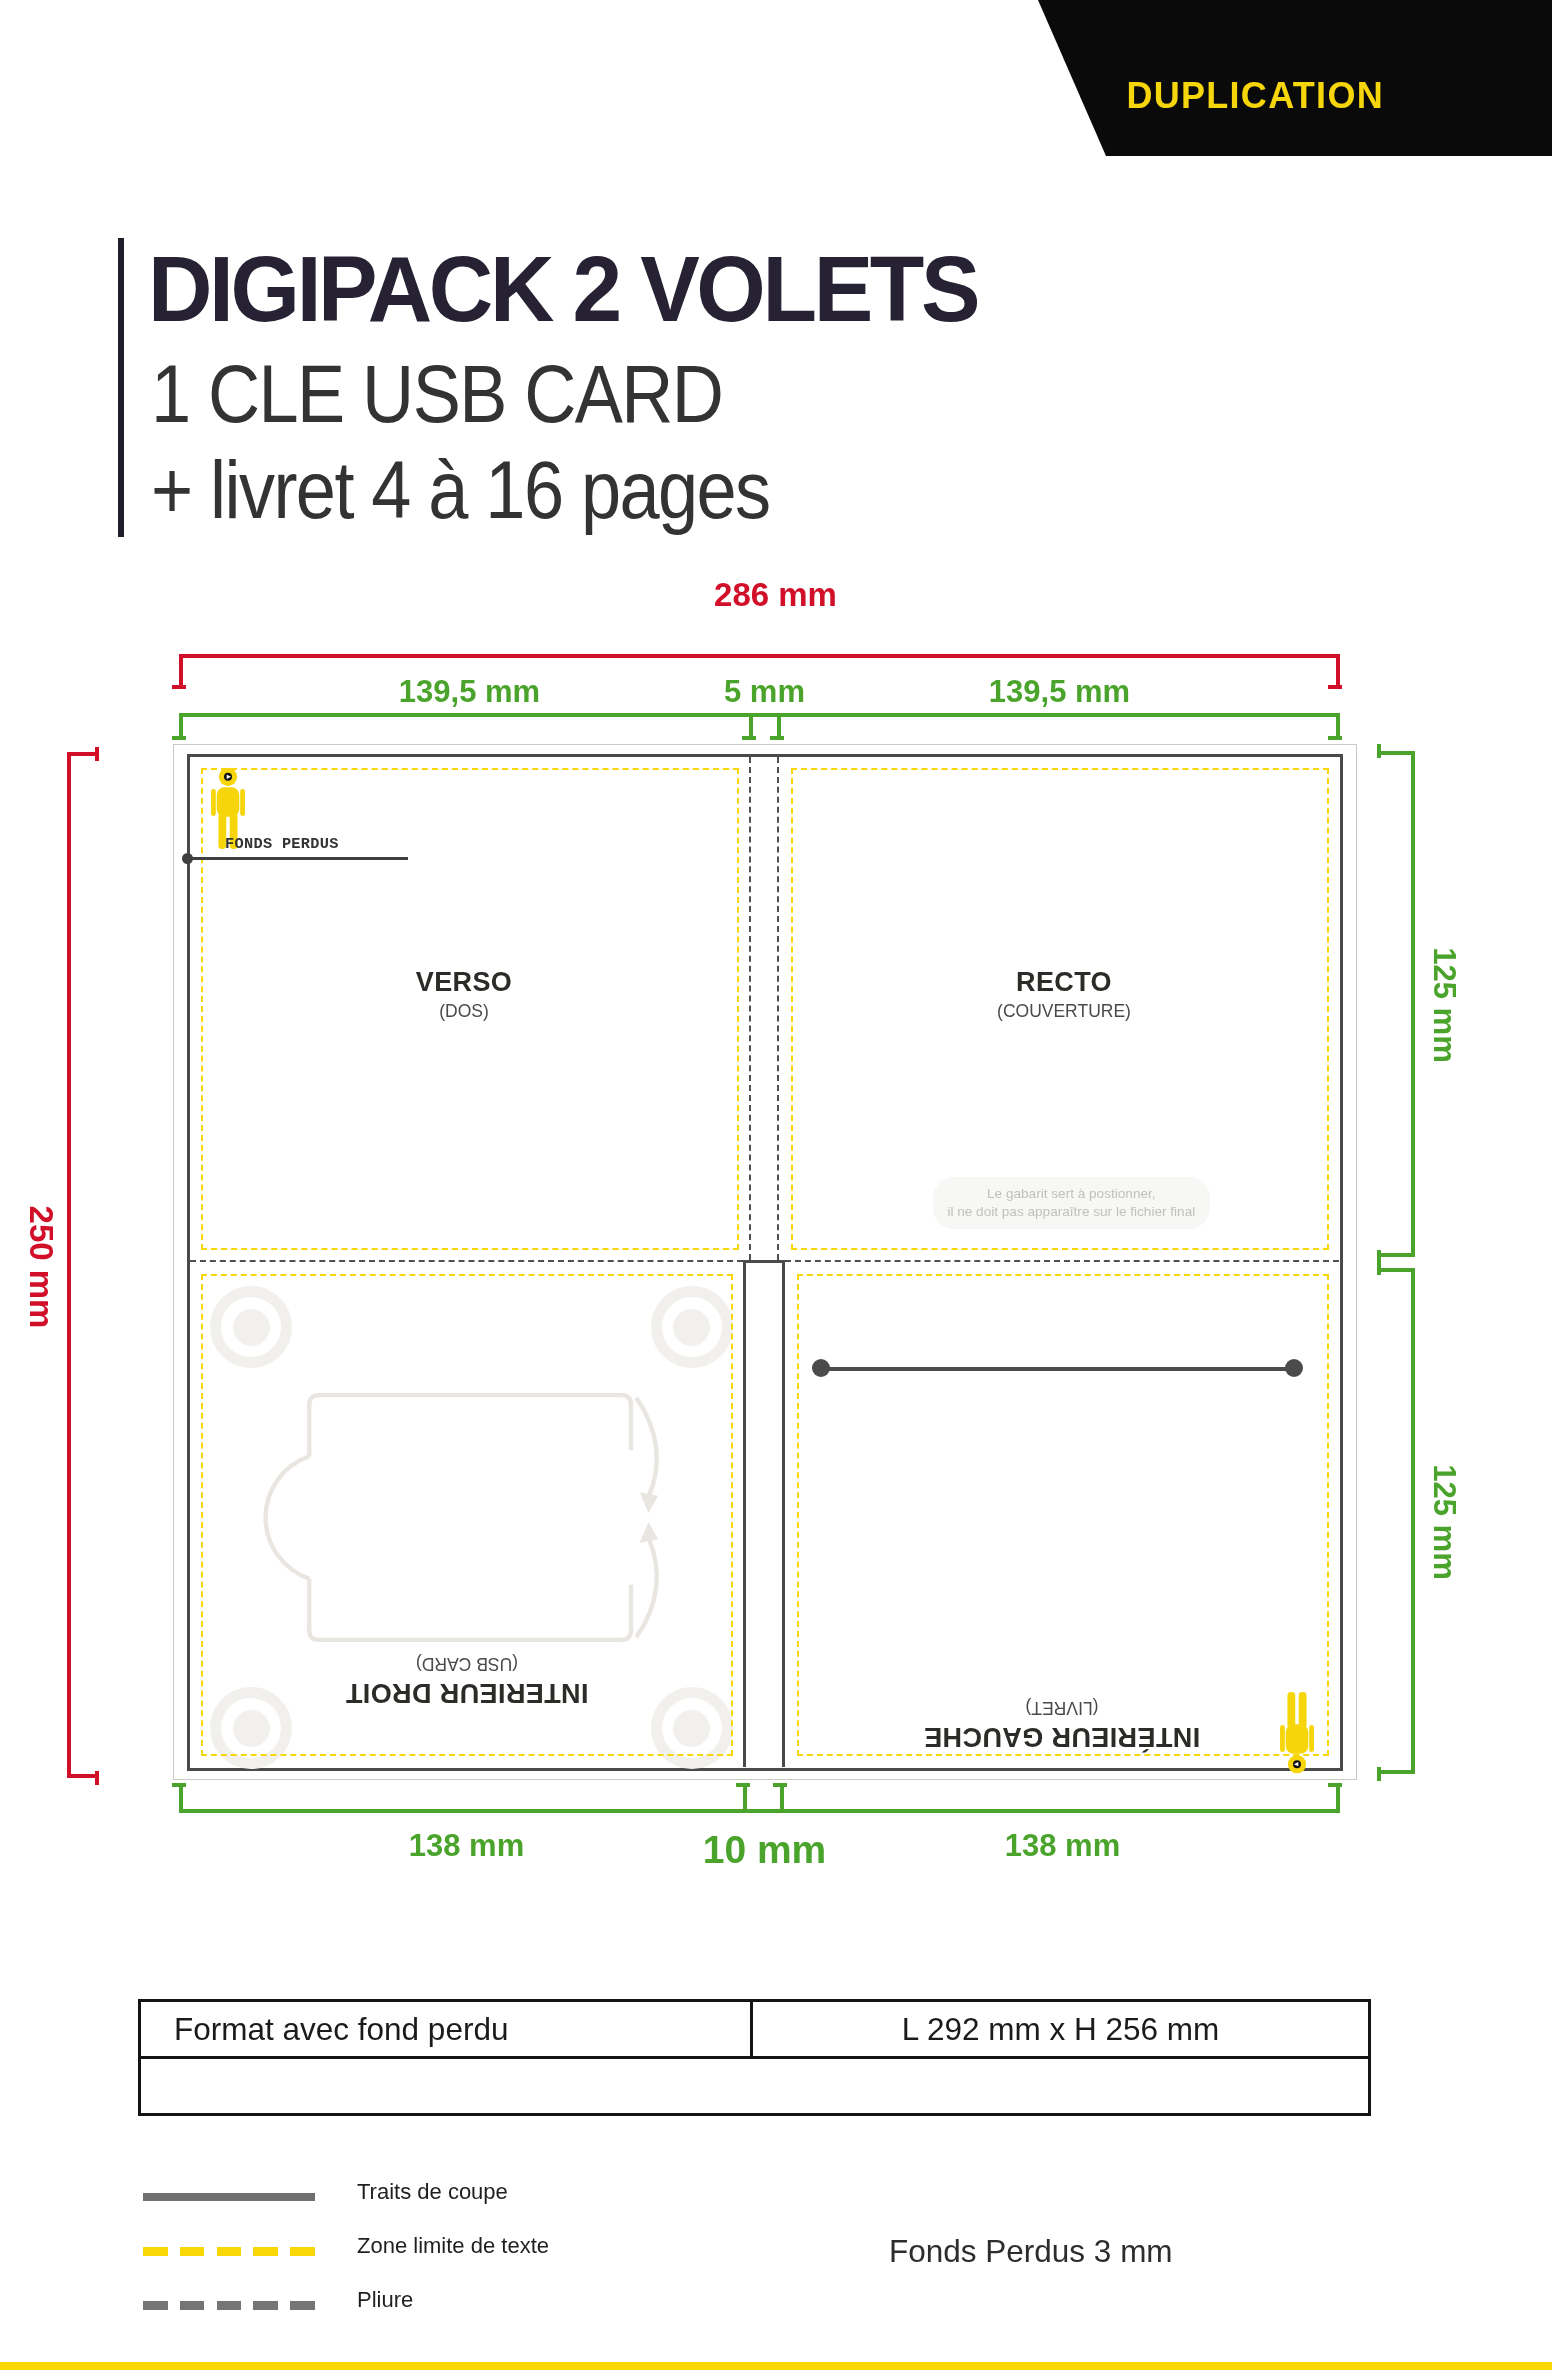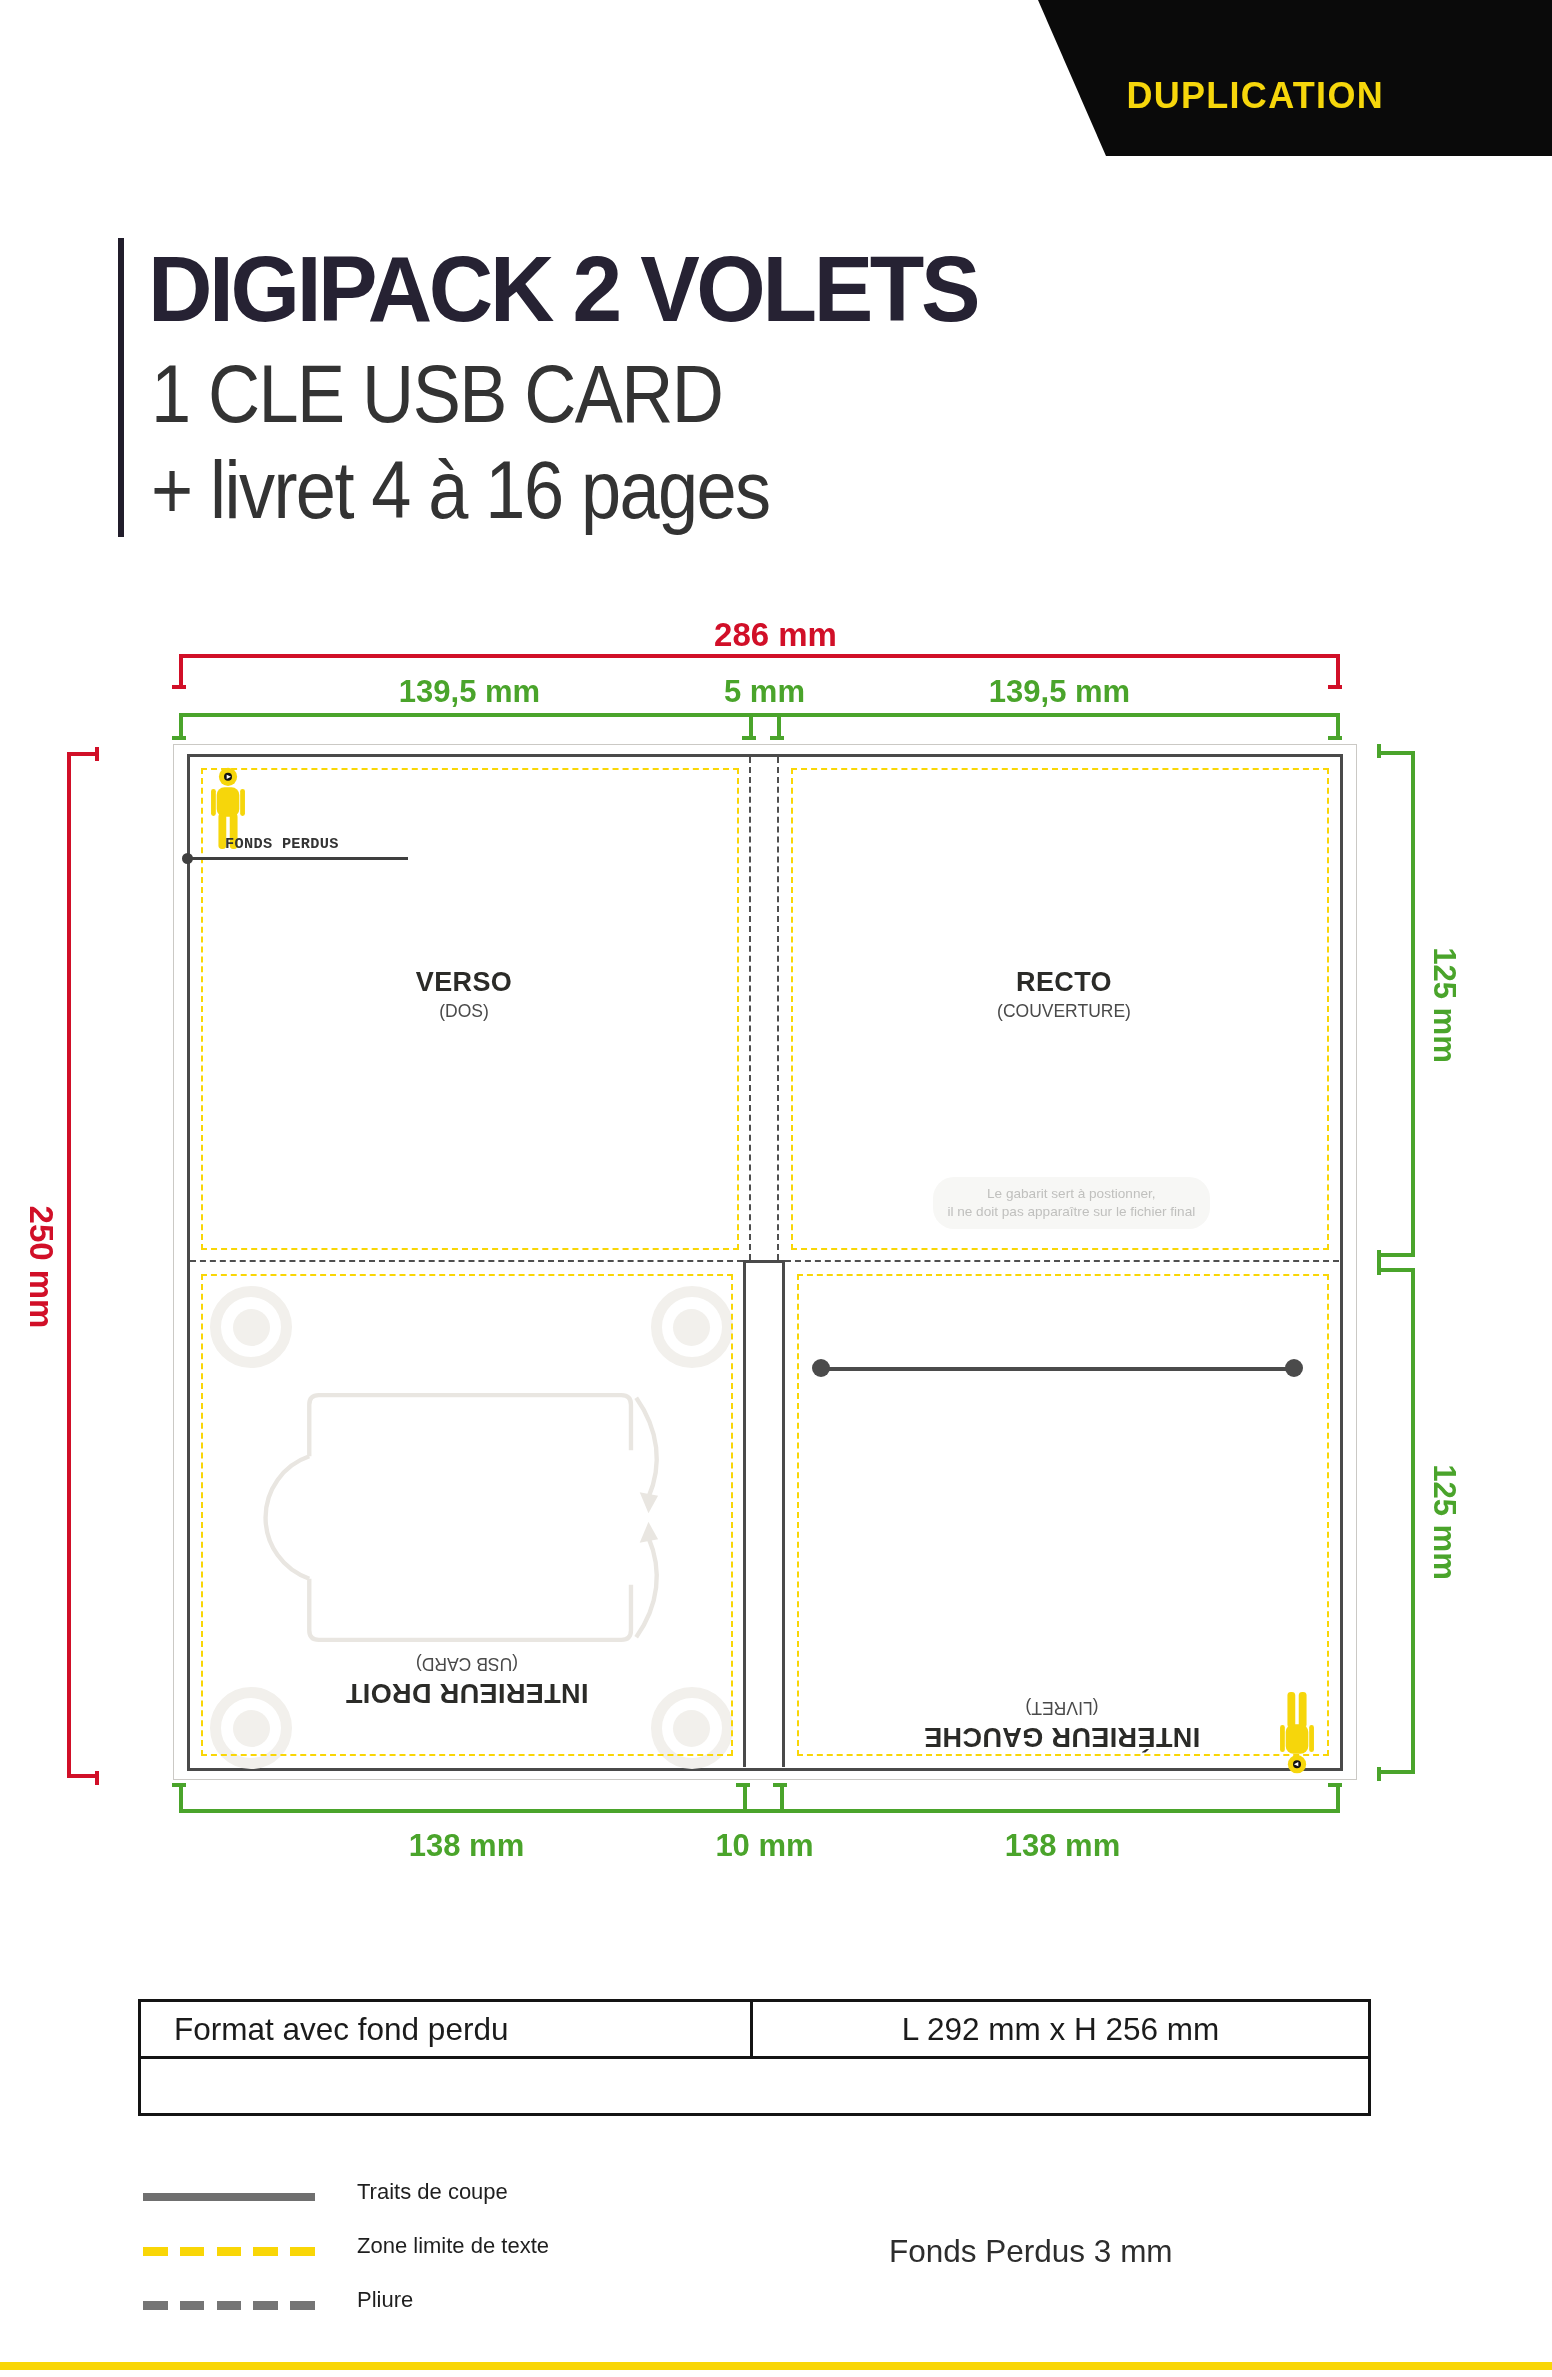--- a/index.html
+++ b/index.html
@@ -88,26 +88,26 @@
         border-bottom:4.4px solid #4AA42B;border-left:4.4px solid #4AA42B;border-right:4.4px solid #4AA42B;}
   #dim-left-red{position:absolute;left:67px;top:752px;width:31.5px;height:1026px;box-sizing:border-box;
         border-left:4.4px solid #D10F28;border-top:4.4px solid #D10F28;border-bottom:4.4px solid #D10F28;}
   .rg{position:absolute;left:1380px;width:35px;box-sizing:border-box;
         border-top:4.4px solid #4AA42B;border-right:4.4px solid #4AA42B;border-bottom:4.4px solid #4AA42B;}
   #dim-right-green-1{top:751px;height:506px;}
   #dim-right-green-2{top:1268px;height:506px;}
 
   .dim-label{position:absolute;font-weight:bold;text-align:center;white-space:nowrap;}
   .dl-red{color:#D10F28;} .dl-green{color:#4AA42B;}
-  #lbl-top-total{left:644px;top:616px;width:263px;font-size:33px;}
+  #lbl-top-total{left:644px;top:576px;width:263px;font-size:33px;}
   #lbl-top-l{left:338px;top:674px;width:263px;font-size:31px;}
   #lbl-top-f{left:699px;top:674px;width:131px;font-size:31px;}
   #lbl-top-r{left:928px;top:674px;width:263px;font-size:31px;}
   #lbl-bot-l{left:335px;top:1828px;width:263px;font-size:31px;}
-  #lbl-bot-f{left:699px;top:1828px;width:131px;font-size:31px;}
+  #lbl-bot-f{left:699px;top:1828px;width:131px;font-size:39px;}
   #lbl-bot-r{left:931px;top:1828px;width:263px;font-size:31px;}
   #lbl-left{left:-56px;top:1248px;width:193px;font-size:33px;transform:rotate(90deg);}
   #lbl-right-1{left:1347px;top:987px;width:193px;font-size:31px;transform:rotate(90deg);}
   #lbl-right-2{left:1347px;top:1504px;width:193px;font-size:31px;transform:rotate(90deg);}
 
   
   #format-table{position:absolute;left:138px;top:1999px;width:1233px;border:3.5px solid #141414;box-sizing:border-box;}
   .ft-row{display:flex;height:54px;align-items:stretch;}
   .ft-row + .ft-row{border-top:3.5px solid #141414;}
   .ft-label{width:612px;box-sizing:border-box;border-right:3.5px solid #141414;display:flex;align-items:center;

